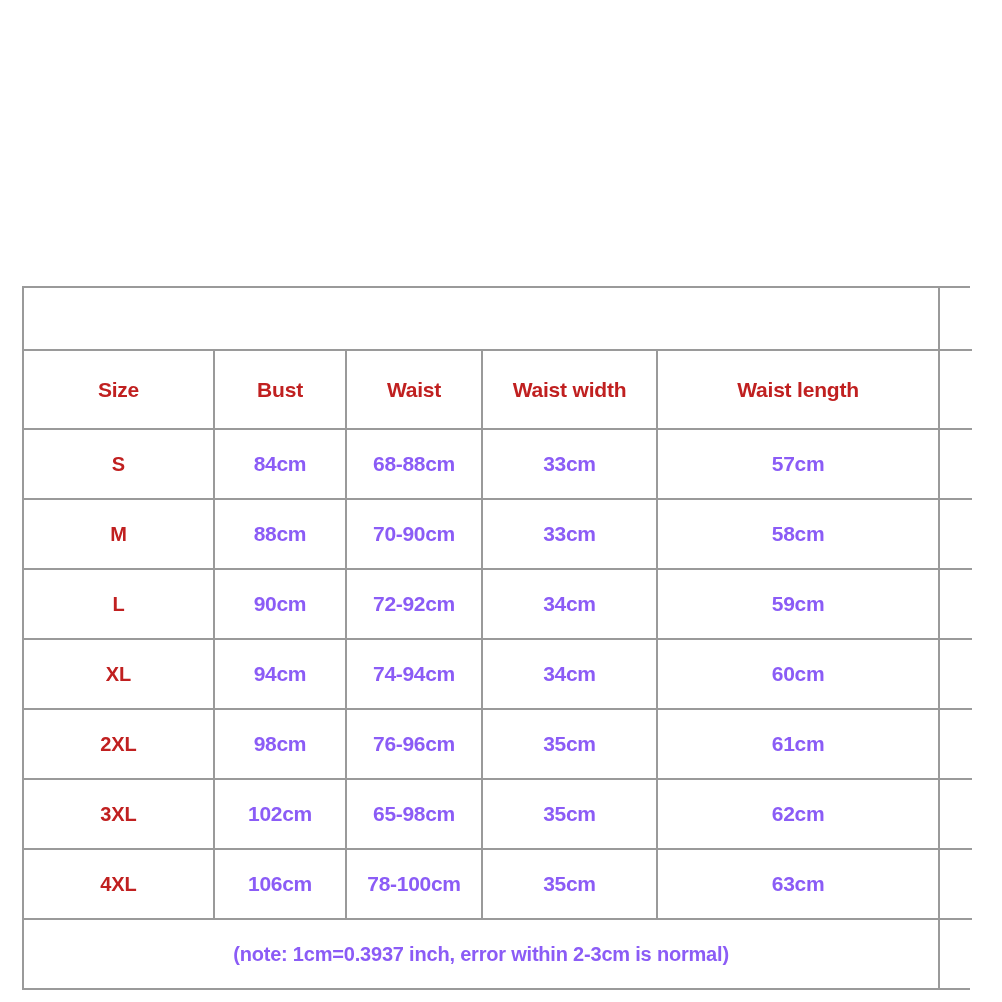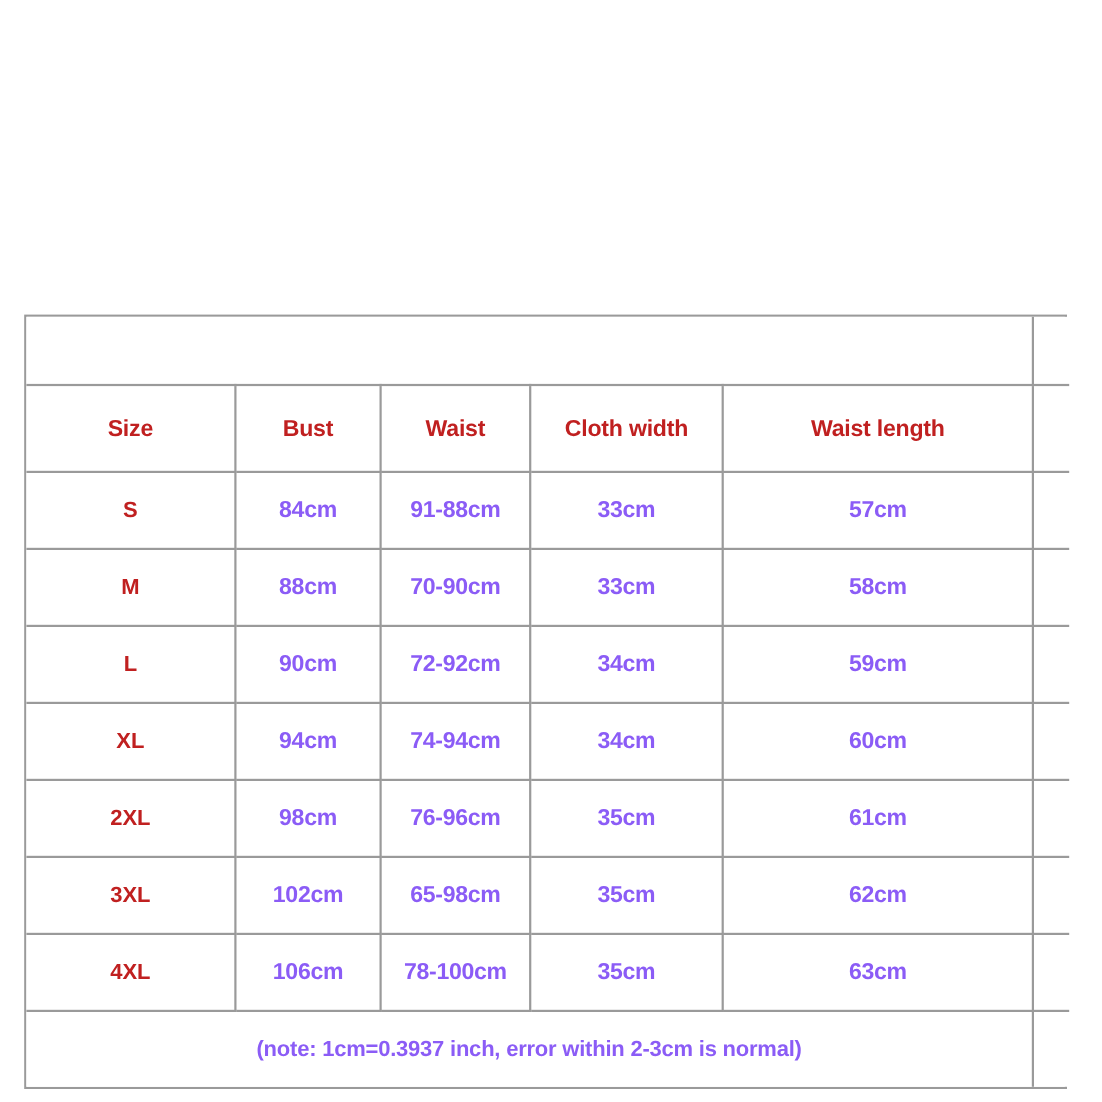--- a/index.html
+++ b/index.html
@@ -117,29 +117,29 @@
 
       <tr class="blank-row">
         <td class="blank-main" colspan="5"></td>
         <td class="blank-tail"></td>
       </tr>
 
       <tr class="header-row">
         <td>Size</td>
         <td>Bust</td>
         <td>Waist</td>
-        <td>Cloth width</td>
+        <td>Waist width</td>
         <td>Waist length</td>
         <td class="tail-cell"></td>
       </tr>
 
       <tr class="data-row">
         <td class="cell-size">S</td>
         <td class="cell-val">84cm</td>
-        <td class="cell-val">91-88cm</td>
+        <td class="cell-val">68-88cm</td>
         <td class="cell-val">33cm</td>
         <td class="cell-val">57cm</td>
         <td class="tail-cell"></td>
       </tr>
 
       <tr class="data-row">
         <td class="cell-size">M</td>
         <td class="cell-val">88cm</td>
         <td class="cell-val">70-90cm</td>
         <td class="cell-val">33cm</td>

